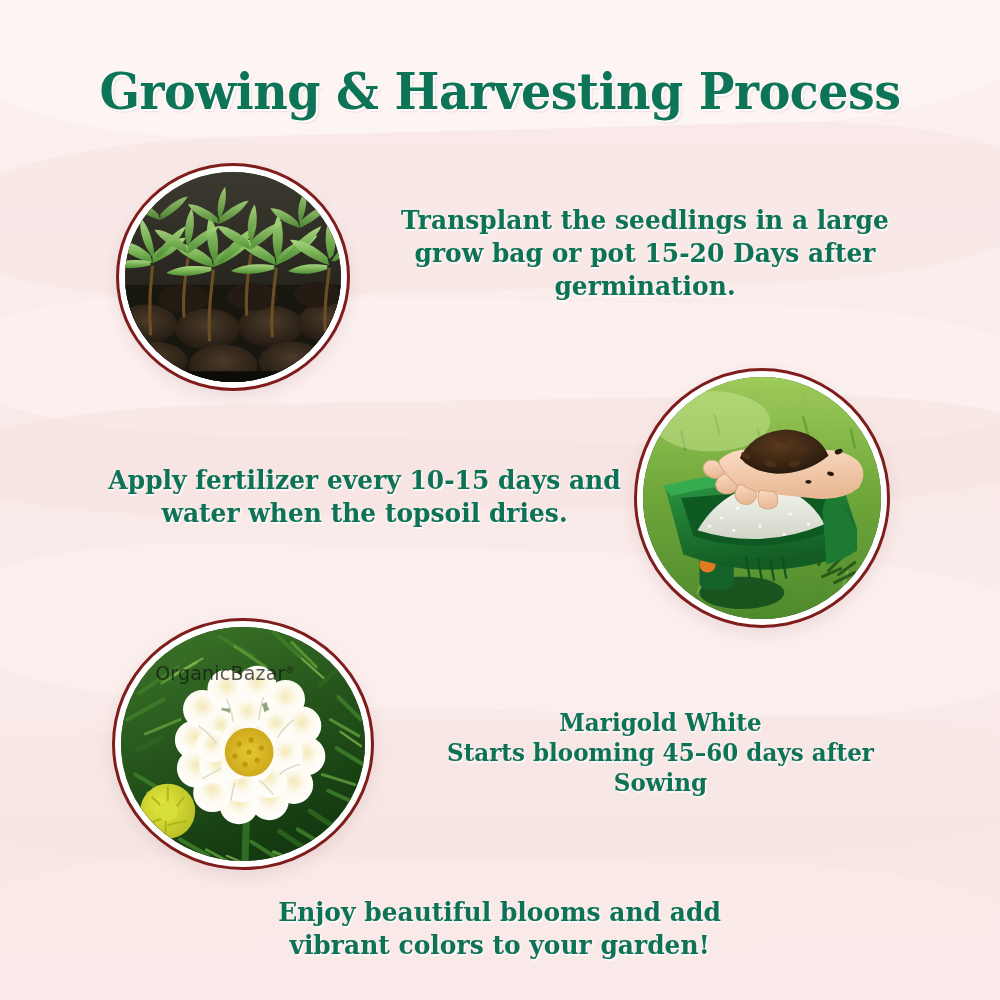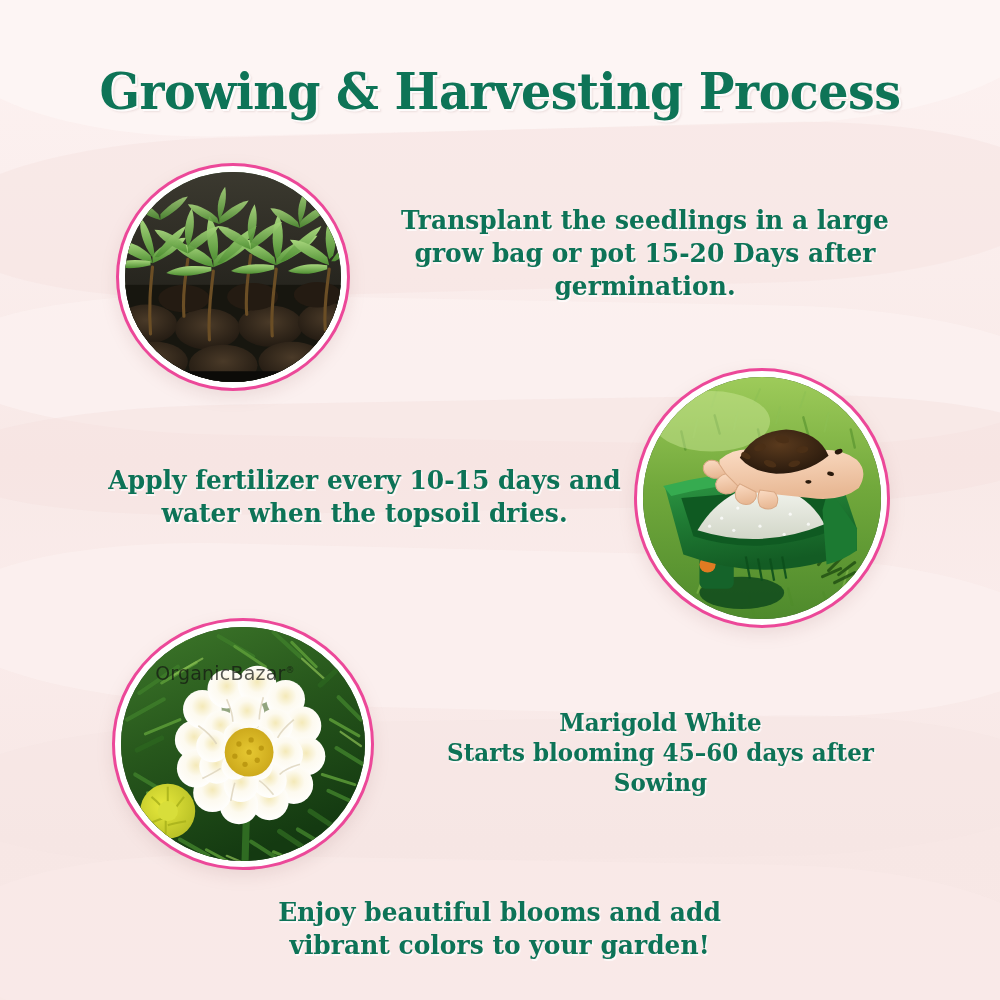--- a/index.html
+++ b/index.html
@@ -61,21 +61,21 @@
   #cap2{ left:92px;  top:464px; width:545px; font-size:26px; }
   #cap3{ left:398px; top:708px; width:525px; font-size:24px; }
   #cap4{ left:232px; top:896px; width:535px; font-size:26px; }
   .caption .ln{ display:block; }
 
   
   .photo{
     position:absolute;
     border-radius:50%;
     background:#ffffff;
-    border:3px solid #ec4899;
+    border:3px solid #7f1d1d;
     box-sizing:border-box;
     padding:6px;
     box-shadow:0 6px 16px rgba(170,130,130,.18);
   }
   .photo .inner{
     width:100%; height:100%;
     border-radius:50%;
     overflow:hidden;
     position:relative;
     background:#2d4a22;

